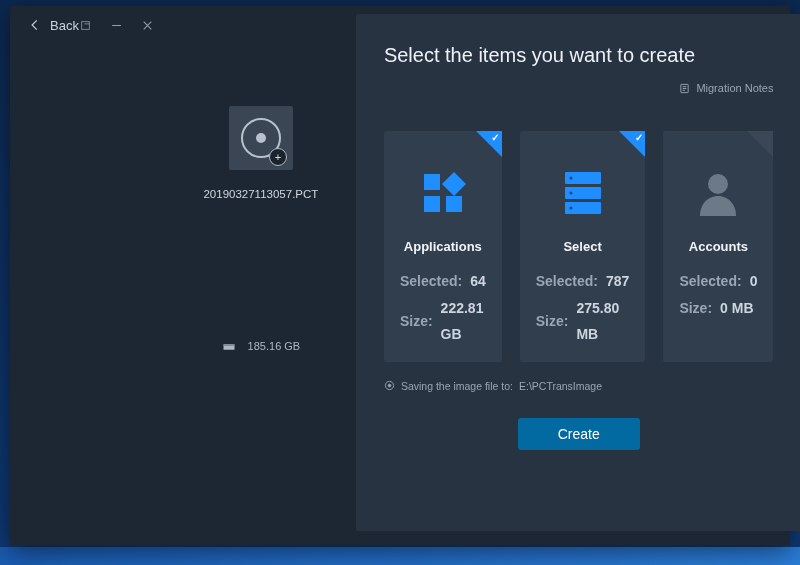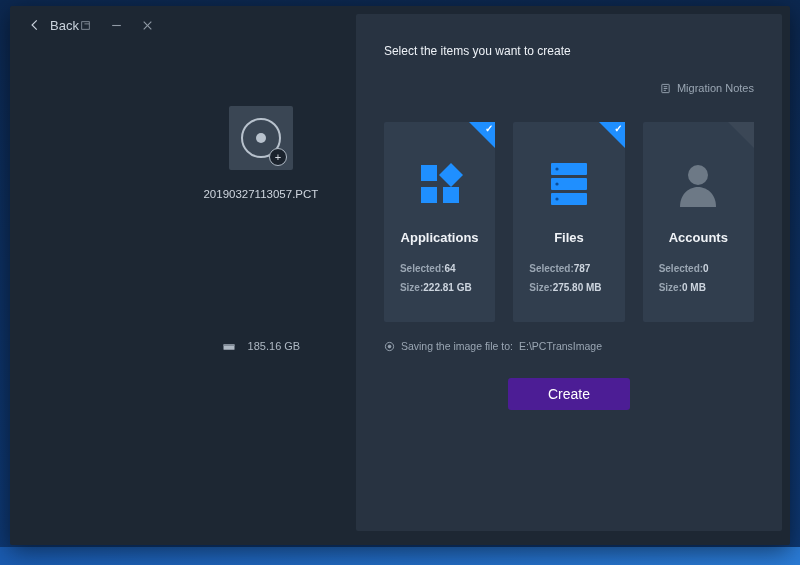--- a/index.html
+++ b/index.html
@@ -73,21 +73,21 @@
   .main {
     flex:1;
     background: #283341;
     margin: 8px 8px 14px 0;
     border-radius: 2px;
     padding: 30px 28px 20px 28px;
     display:flex; flex-direction:column;
     position:relative;
   }
   .main h1 {
-    font-weight: 400; font-size: 12px; color:#eef2f7;
+    font-weight: 400; font-size: 20px; color:#eef2f7;
     margin-bottom: 6px;
   }
   .migration-notes {
     position:absolute; top:68px; right:28px;
     font-size:11px; color:#9aa6b3; display:flex; gap:6px; align-items:center;
     cursor:pointer;
   }
   
   .cards { display:flex; gap:18px; margin-top:58px;font-weight:bold; }
   .card {
@@ -109,39 +109,39 @@
   }
   .card:not(.selected) .corner {
     border-top-color:#3b4756;
   }
   .card.selected .corner::after{
     content:"✓"; position:absolute; top:-25px; right:2px;
     font-size:10px; color:#fff;
   }
   .card .big-icon { height:72px; display:flex; align-items:center; justify-content:center; margin-top:8px;}
   .card .title { text-align:center; font-size:13px; color:#f0f3f7; margin-top:10px; margin-bottom:14px;}
-  .card .meta-row { display:flex; justify-content:flex-start; gap:0; font-size:10px; color:#9aa6b3; line-height:1.9;}
+  .card .meta-row { display:flex; justify-content:flex-start; gap:8px; font-size:14px; color:#9aa6b3; line-height:1.9;align-items:center;}
   .card .meta-row .lbl::after{content:":";}
   .card .meta-row .val { color:#cdd5df; }
   
   .apps-icon svg rect { fill:#1f8fff; }
   .apps-icon svg polygon { fill:#1f8fff; }
   .files-icon svg rect { fill:#1f8fff; }
   .files-icon svg circle { fill:#0b4e99; }
   .accounts-icon svg { fill:#6d7986; }
 
   
   .save-line {
     margin-top:18px; font-size:10.5px; color:#9aa6b3;
     display:flex; gap:6px; align-items:center;
   }
   
   .create-wrap { display:flex; justify-content:center; margin-top:26px;}
   .create-btn {
-    background:#4c1d95; color:#fff; border:none; border-radius:3px;
+    background:#0369a1; color:#fff; border:none; border-radius:3px;
     font-size:14px; padding:8px 40px; cursor:pointer;
   }
 </style>
 </head>
 <body>
 
 <div class="wallpaper-strip"></div>
 
 <div class="app">
 
@@ -228,21 +228,21 @@
           <div class="big-icon files-icon">
             <svg width="40" height="46" viewBox="0 0 40 46">
               <rect x="2" y="2" width="36" height="12" rx="1"></rect>
               <rect x="2" y="17" width="36" height="12" rx="1"></rect>
               <rect x="2" y="32" width="36" height="12" rx="1"></rect>
               <circle cx="8" cy="8" r="1.6"></circle>
                 <circle cx="8" cy="23" r="1.6"></circle>
                 <circle cx="8" cy="38" r="1.6"></circle>
             </svg>
           </div>
-          <div class="title">Files</div>
+          <div class="title">Select</div>
           <div class="meta-row">
             <span class="lbl">Selected</span>
             <span class="val">787</span>
           </div>
           <div class="meta-row">
             <span class="lbl">Size</span>
             <span class="val">275.80 MB</span>
           </div>
         </div>
 

